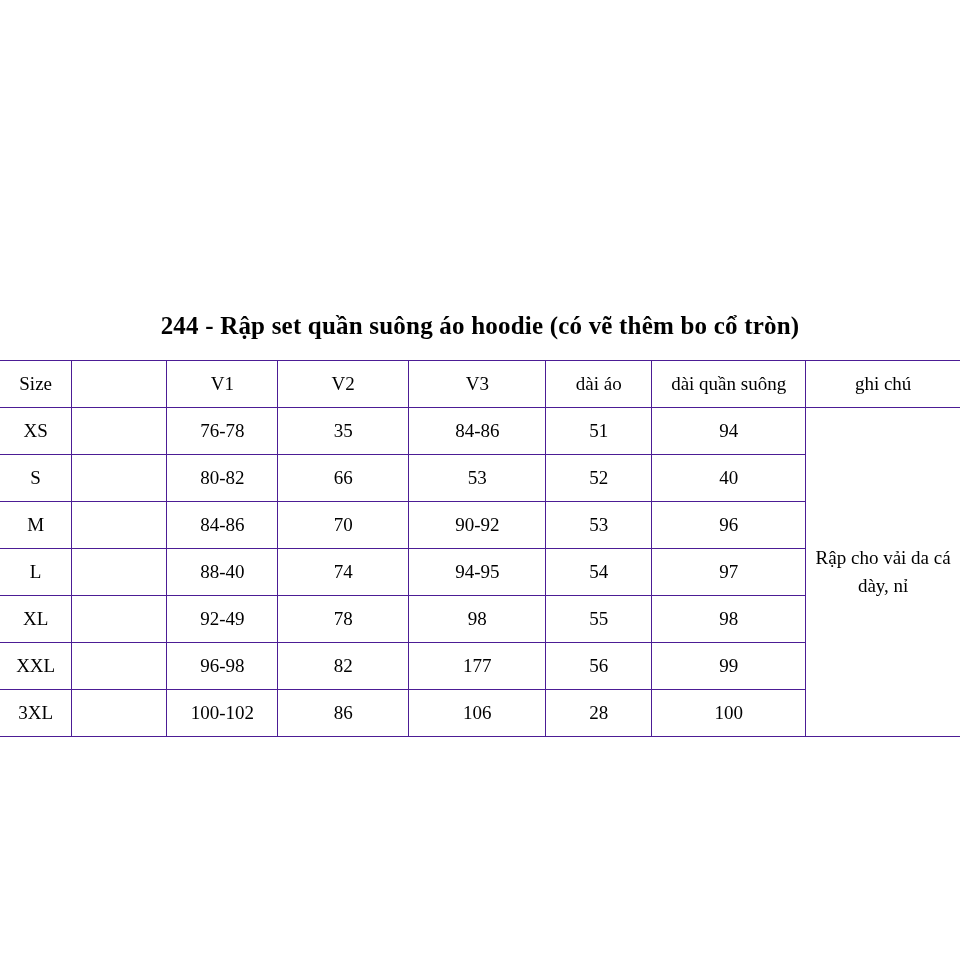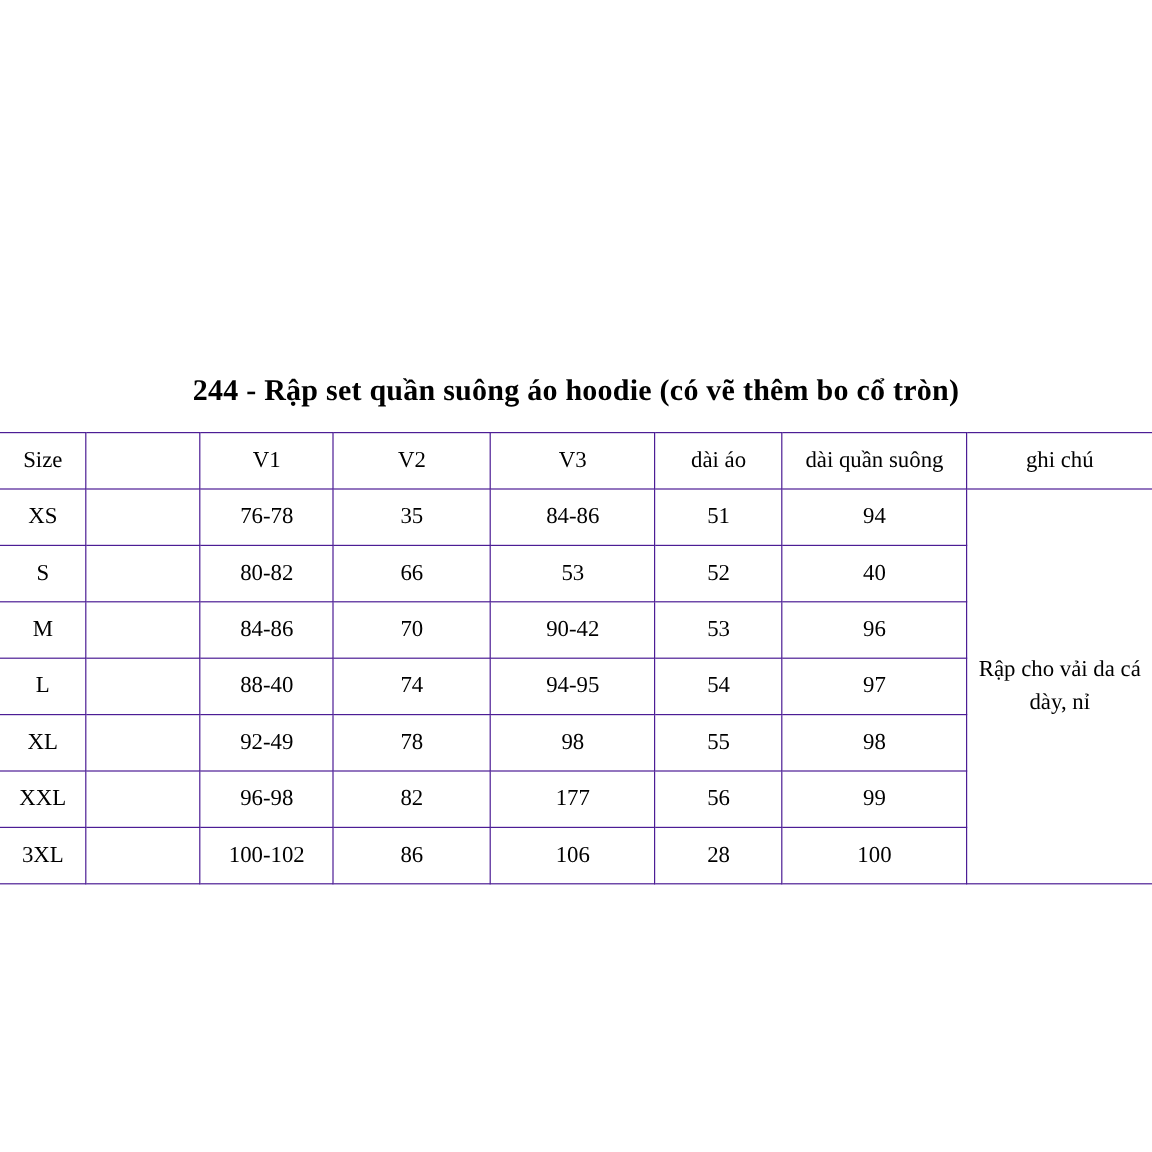--- a/index.html
+++ b/index.html
@@ -138,21 +138,21 @@
           <td class="cell-num">66</td>
           <td class="cell-num">53</td>
           <td class="cell-num">52</td>
           <td class="cell-num">40</td>
         </tr>
         <tr>
           <td class="cell-size">M</td>
           <td class="cell-num"></td>
           <td class="cell-num">84-86</td>
           <td class="cell-num">70</td>
-          <td class="cell-num">90-42</td>
+          <td class="cell-num">90-92</td>
           <td class="cell-num">53</td>
           <td class="cell-num">96</td>
         </tr>
         <tr>
           <td class="cell-size">L</td>
           <td class="cell-num"></td>
           <td class="cell-num">88-40</td>
           <td class="cell-num">74</td>
           <td class="cell-num">94-95</td>
           <td class="cell-num">54</td>

